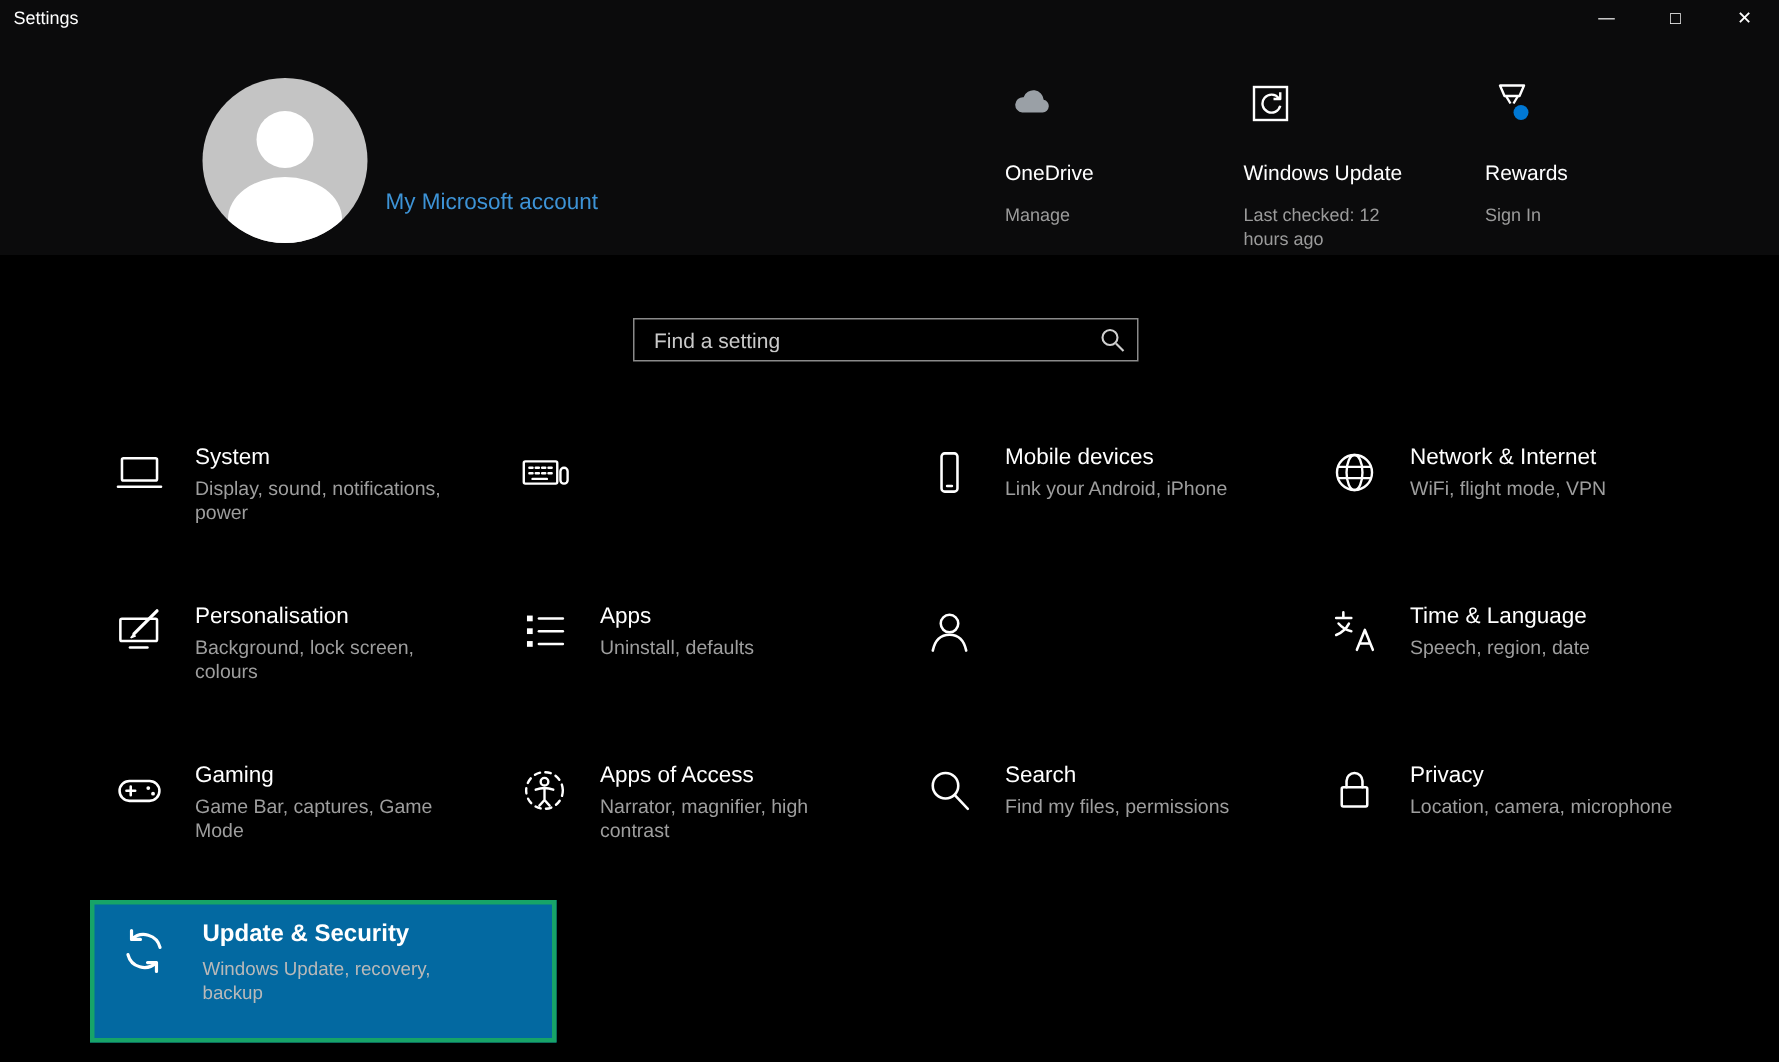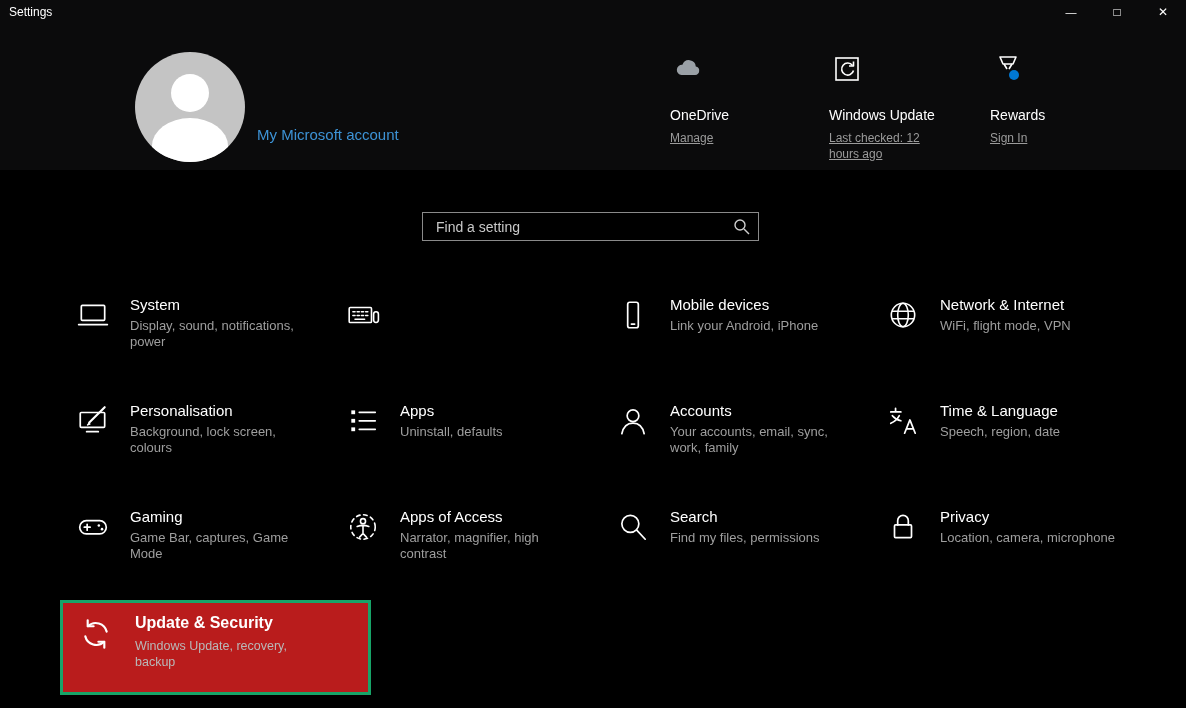--- a/index.html
+++ b/index.html
@@ -22,21 +22,21 @@
   
   .avatar { position:absolute; left:135px; top:52px; width:110px; height:110px; border-radius:50%; background:#c4c4c4; overflow:hidden; }
   .avatar-head { position:absolute; left:36px; top:22px; width:38px; height:38px; border-radius:50%; background:#fff; }
   .avatar-body { position:absolute; left:17px; top:66px; width:76px; height:56px; border-radius:50% 50% 0 0; background:#fff; }
   .ms-account-link { position:absolute; left:257px; top:126px; font-size:15px; color:#3d93d6; cursor:pointer; text-decoration:none; }
 
   
   .quick { position:absolute; top:53px; width:150px; }
   .quick-icon { width:32px; height:32px; margin-left:2px; }
   .quick-title { font-size:14px; color:#fff; margin-top:22px; }
-  .quick-sub { font-size:12px; color:#9b9b9b; margin-top:7px; line-height:16px;text-decoration:underline; }
+  .quick-sub { font-size:12px; color:#9b9b9b; margin-top:12px; line-height:16px; }
   .quick.onedrive { left:670px; }
   .quick.winupdate { left:829px; }
   .quick.winupdate .quick-sub { width:100px; }
   .quick.rewards { left:990px; }
 
   
   .search-wrap { position:absolute; left:422px; top:212px; width:337px; height:29px;border-radius:6px; }
   .search-input {
     width:100%; height:100%; background:#000; border:1px solid #8a8a8a; color:#d6d6d6;
     font-size:14px; padding:0 32px 0 13px; font-family:"Liberation Sans", sans-serif; outline:none;
@@ -51,21 +51,21 @@
   }
   .tile { display:flex; gap:20px; align-items:flex-start; padding-left:16px; cursor:pointer; }
   .tile-icon { width:34px; height:34px; flex:none; margin-top:2px; }
   .tile-title { font-size:15px; font-weight:400; color:#fff; margin-bottom:5px; }
   .tile-sub { font-size:13px; color:#9e9e9e; line-height:16px; width:176px; }
   svg { display:block; }
 
   
   .highlight-box {
     position:absolute; left:60px; top:600px; width:311px; height:95px;
-    border:3px solid #17a468; background:#b91c1c; cursor:pointer;
+    border:3px solid #17a468; background:#0369a1; cursor:pointer;
   }
   .highlight-box .tile { padding:11px 0 0 14px; }
   .highlight-box .tile-icon { width:38px; height:38px; margin-top:1px; }
   .highlight-box .tile-title { font-size:16px; font-weight:700; margin-bottom:6px; }
   .highlight-box .tile-sub { font-size:12.5px; color:#b9b9b9; width:188px; }
 </style>
 </head>
 <body>
 
 <div class="header-band"></div>
@@ -213,24 +213,20 @@
     </div>
   </div>
 
   <div class="tile">
     <div class="tile-icon">
       <svg viewBox="0 0 32 32" width="34" height="34" fill="none" stroke="#fff" stroke-width="1.6" stroke-linecap="round">
         <circle cx="16" cy="11" r="5.5"></circle>
           <path d="M5.5 28c1.4-6.8 5.3-10 10.5-10s9.1 3.2 10.5 10"></path>
       </svg>
     </div>
-    <div>
-      <div class="tile-title">Accounts</div>
-      <div class="tile-sub">Your accounts, email, sync, work, family</div>
-    </div>
   </div>
 
   <div class="tile">
     <div class="tile-icon">
       <svg viewBox="0 0 32 32" width="34" height="34" fill="none" stroke="#fff" stroke-width="1.6" stroke-linecap="round" stroke-linejoin="round">
         <path d="M9 4v3M4.5 7.5h9.5"></path>
         <path d="M6 11c2.2 2.6 5 4.2 8 4.8"></path>
         <path d="M12.5 11c-1.8 3.4-4.6 5.8-8 7.2"></path>
         <path d="M17.5 27.5L22.5 15l5 12.5M19.2 23.5h6.6"></path>
       </svg>

